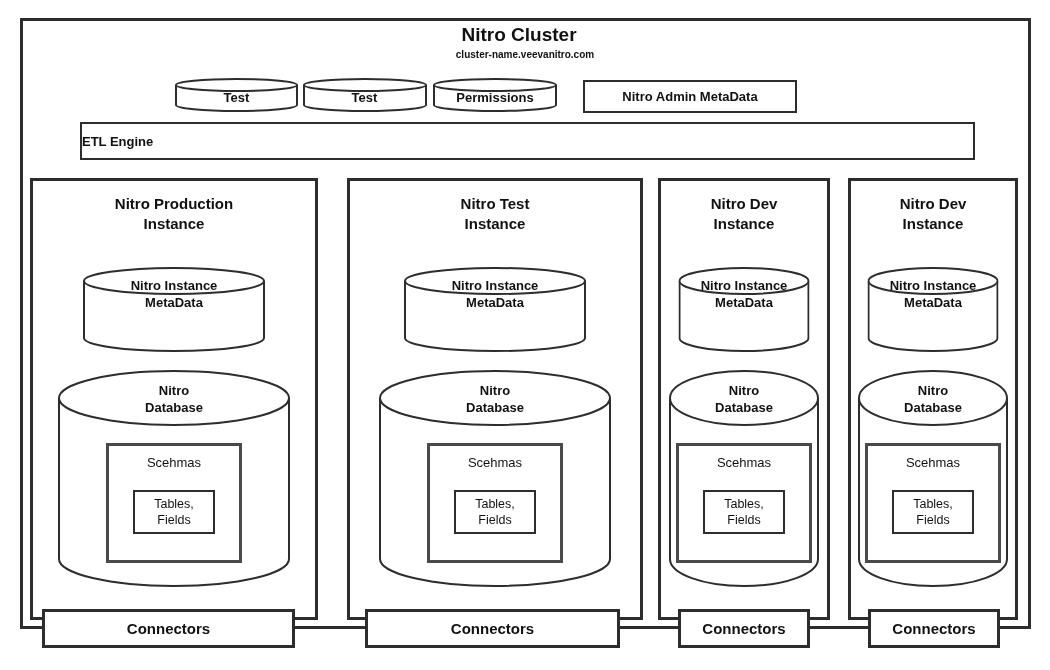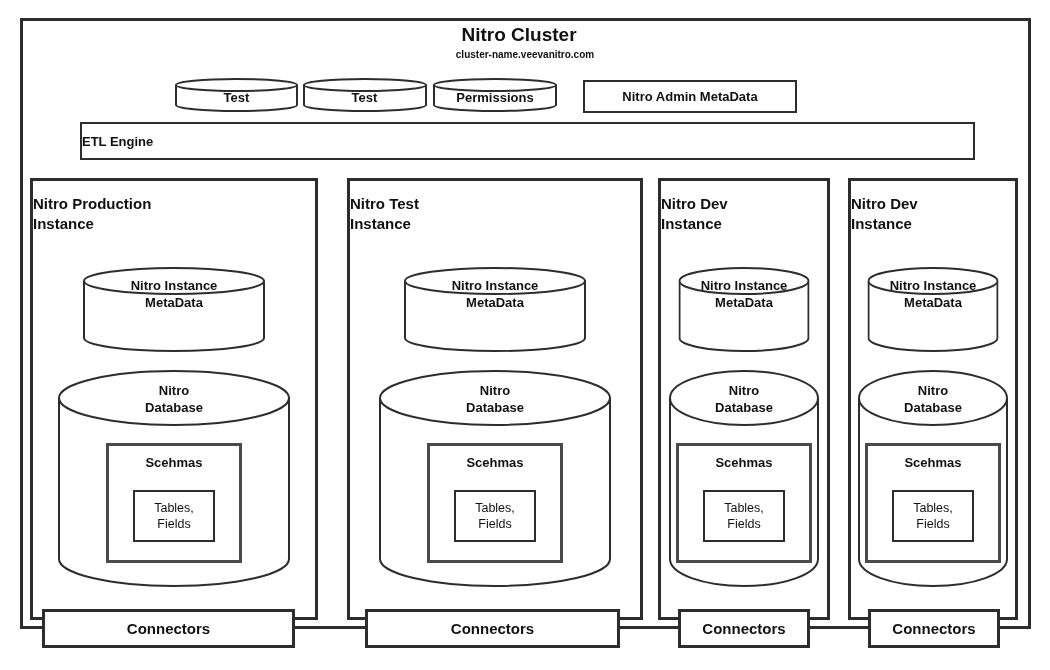--- a/index.html
+++ b/index.html
@@ -40,37 +40,37 @@
   .etl{position:absolute;left:80px;top:122px;width:895px;height:38px;
     border:2px solid var(--line);display:flex;align-items:center;justify-content:flex-start;
     font-size:13px;font-weight:bold;}
 
   
   .instance{position:absolute;top:178px;height:442px;border:3px solid var(--line);z-index:1;}
   .i1{left:30px;width:288px;}
   .i2{left:347px;width:296px;}
   .i3{left:658px;width:172px;}
   .i4{left:848px;width:170px;}
-  .instance-title{margin-top:13px;font-size:15px;font-weight:bold;line-height:1.3;}
+  .instance-title{margin-top:13px;text-align:center;font-size:15px;font-weight:bold;line-height:1.3;}
 
   .cyl.meta{top:86px;left:50%;transform:translateX(-50%);}
   .i1 .cyl.meta,.i2 .cyl.meta{width:182px;height:85px;}
   .i3 .cyl.meta,.i4 .cyl.meta{width:131px;height:85px;}
   .meta-label{top:10px;}
 
   .cyl.db{top:189px;left:50%;transform:translateX(-50%);}
   .i1 .cyl.db,.i2 .cyl.db{width:232px;height:217px;}
   .i3 .cyl.db,.i4 .cyl.db{width:150px;height:217px;}
   .db-label{top:12px;}
 
   .schemas{position:absolute;top:73px;left:50%;transform:translateX(-50%);
     width:136px;height:120px;border:3px solid var(--schemas-line);background:var(--bg);z-index:3;}
-  .schemas-label{margin-top:9px;text-align:center;font-size:13px;font-weight:bold;}
+  .schemas-label{margin-top:9px;text-align:center;font-size:13px;font-weight:normal;}
   .tables{position:absolute;top:44px;left:50%;transform:translateX(-50%);
-    width:82px;height:52px;border:2px solid var(--line);
+    width:82px;height:44px;border:2px solid var(--line);
     display:flex;flex-direction:column;align-items:center;justify-content:center;
     font-size:12.5px;line-height:1.3;text-align:center;}
 
   
   .connector{position:absolute;top:609px;height:39px;background:var(--bg);
     border:3px solid var(--line);z-index:5;
     display:flex;align-items:center;justify-content:center;font-size:15px;font-weight:bold;}
   .c1{left:42px;width:253px;}
   .c2{left:365px;width:255px;}
   .c3{left:678px;width:132px;}

